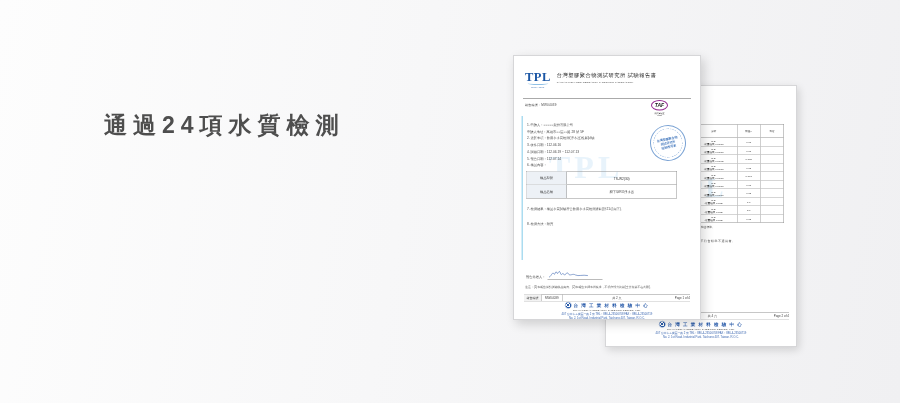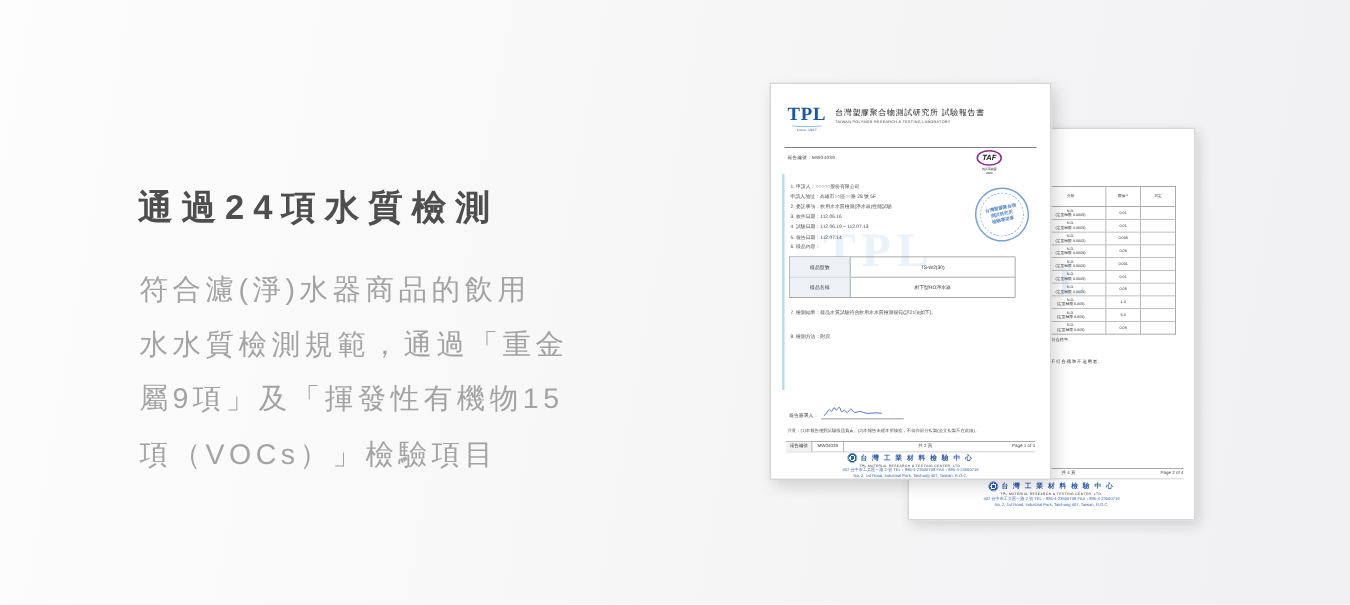--- a/index.html
+++ b/index.html
@@ -1,21 +1,21 @@
 <!DOCTYPE html>
 <html><head>
 <meta charset="utf-8">
 <style>
   html,body{margin:0;padding:0;}
   .page{position:relative;width:900px;height:403px;overflow:hidden;
     background:linear-gradient(100deg,#fdfdfd 0%,#f7f7f8 45%,#f0f0f2 100%);
     font-family:"Liberation Sans","DejaVu Sans",sans-serif;}
 
   
-  .intro{position:absolute;left:92px;top:110px;width:380px;margin-top:13px;}
+  .intro{position:absolute;left:104px;top:110px;width:380px;}
   .intro-title{margin:0;font-size:23px;font-weight:bold;color:#4e4e4e;letter-spacing:6px;}
   .intro-body{margin:22px 0 0 1px;font-size:19px;color:#a3a3a3;letter-spacing:3px;
     line-height:36.5px;white-space:pre-line;}
 
   
   .cert{position:absolute;background:#fff;border:1px solid #d6d6d8;overflow:hidden;}
   .cert-back{left:605px;top:85px;width:190px;height:260px;box-shadow:2px 3px 8px rgba(0,0,0,.14);}
   .cert-front{left:513px;top:55px;width:186px;height:263px;box-shadow:3px 4px 10px rgba(0,0,0,.16);}
   .cert-inner{position:relative;transform:scale(.5);transform-origin:0 0;}
   .cert-front .cert-inner{width:372px;height:526px;}
@@ -98,24 +98,20 @@
   .b-metabar{position:absolute;left:20px;right:14px;top:452px;}
   .b-org{top:470px;}
 </style>
 </head>
 <body>
 
 <div class="page">
 
   <div class="intro">
     <h2 class="intro-title">通過24項水質檢測</h2>
-    <p class="intro-body">符合濾(淨)水器商品的飲用
-水水質檢測規範，通過「重金
-屬9項」及「揮發性有機物15
-項（VOCs）」檢驗項目</p>
   </div>
 
   <div class="cert cert-back">
     <div class="cert-inner">
       <div class="b-topline">附表一：樣品水質檢測試驗結果如下表所示：</div>
       <div class="b-watermark">TPL</div>
 
       <div class="b-table">
         <div class="b-thead">
           <div class="bc w1">檢測項目**

